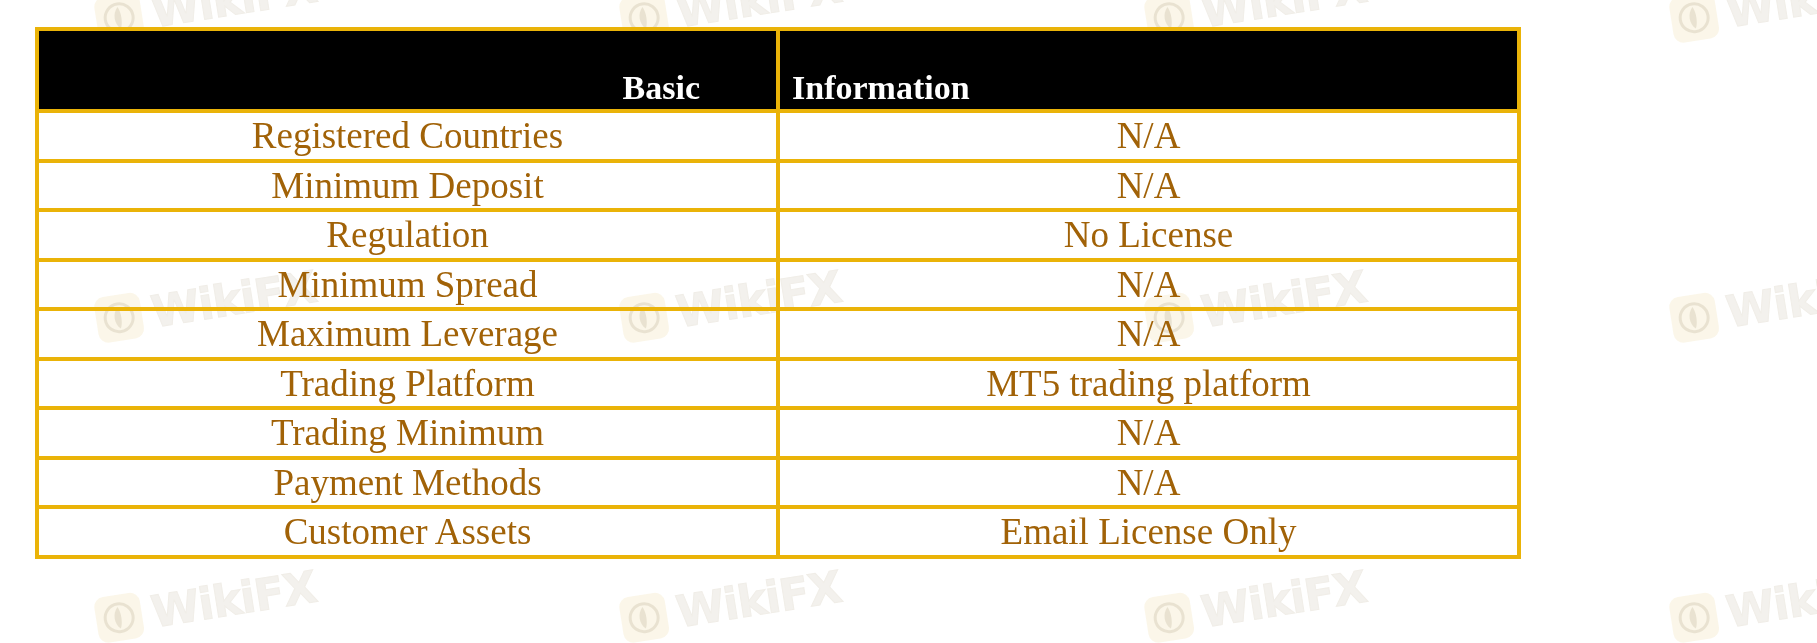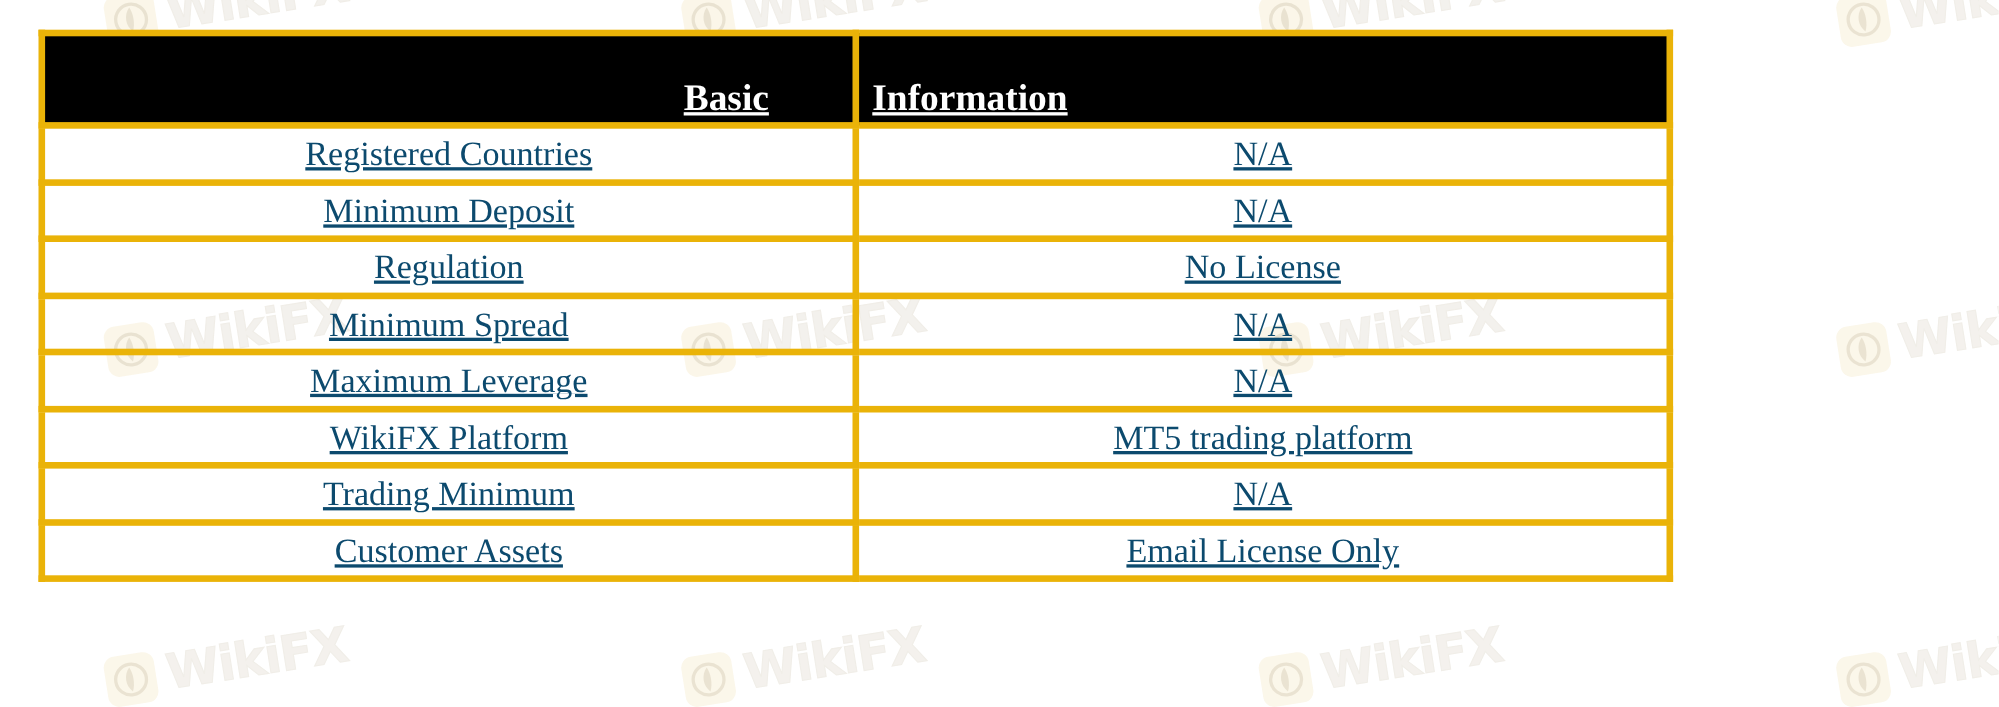--- a/index.html
+++ b/index.html
@@ -59,25 +59,24 @@
     z-index: 1;
   }
   table.basic-info {
     border-collapse: collapse;
     width: 100%;
     table-layout: fixed;
     background: transparent;
   }
   table.basic-info th,
   table.basic-info td {
-    border: 6px solid #eab308;
+    border: 4px solid #eab308;
     padding: 0;
     text-align: center;
     vertical-align: middle;
-    text-decoration: underline;
   }
   thead tr th {
     background: #000000;
     color: #ffffff;
     height: 78px;
     border: 1px solid #000000;
   }
   .header-inner {
     display: flex;
     align-items: flex-end;
@@ -91,22 +90,22 @@
     font-weight: bold;
     font-size: 34px;
     line-height: 1;
     color: #ffffff;
   }
   .hdr-left .header-inner { justify-content: flex-end; padding-right: 76px; }
   .hdr-right .header-inner { justify-content: flex-start; padding-left: 12px; align-items: flex-end; }
 
   tbody td {
     height: 45.5px;
-    font-size: 31px;
-    color: #0c4a6e;
+    font-size: 37px;
+    color: #a16207;
     font-family: "Liberation Serif", serif;
     line-height: 1;
   }
   .col-label { width: 719px; }
   .col-value { width: 765px; }
 </style>
 </head>
 <body>
 
 <div class="watermark-layer" id="wm-layer">
@@ -251,25 +250,29 @@
         </tr>
         <tr>
           <td class="col-label">Minimum Spread</td>
           <td class="col-value">N/A</td>
         </tr>
         <tr>
           <td class="col-label">Maximum Leverage</td>
           <td class="col-value">N/A</td>
         </tr>
         <tr>
-          <td class="col-label">WikiFX Platform</td>
+          <td class="col-label">Trading Platform</td>
           <td class="col-value">MT5 trading platform</td>
         </tr>
         <tr>
           <td class="col-label">Trading Minimum</td>
+          <td class="col-value">N/A</td>
+        </tr>
+        <tr>
+          <td class="col-label">Payment Methods</td>
           <td class="col-value">N/A</td>
         </tr>
         <tr>
           <td class="col-label">Customer Assets</td>
           <td class="col-value">Email License Only</td>
         </tr>
       </tbody>
   </table>
 </div>
 

